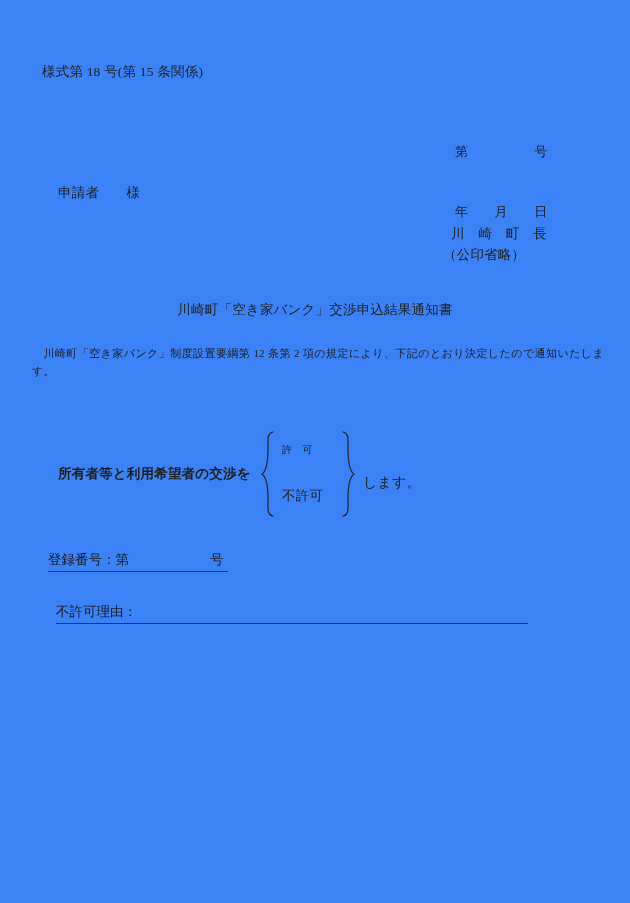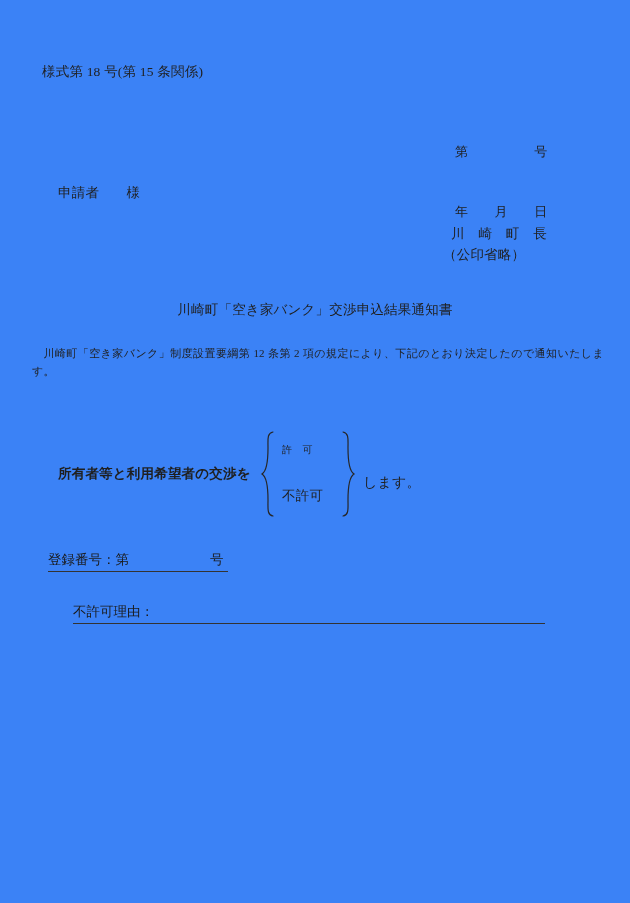--- a/index.html
+++ b/index.html
@@ -107,21 +107,21 @@
   .field {
     position: absolute;
     font-size: 13.5px;
     white-space: pre;
     border-bottom: 1px solid #333333;
     padding-bottom: 2px;
     box-sizing: border-box;
   }
   #field-regno { left: 48px; top: 523px; width: 180px; margin-top: 28px; }
   #field-name  { left: 56px; top: 562px; width: 224px; }
-  #field-reason{ left: 56px; top: 603px; width: 472px; margin-left: 17px; }
+  #field-reason{ left: 56px; top: 603px; width: 472px; }
 </style>
 </head>
 <body>
 
 <div id="page">
 
   <div class="t" id="form-number">様式第 18 号(第 15 条関係)</div>
 
   <div class="t" id="issue-block">
     <span class="row">第　　　　　号</span>

